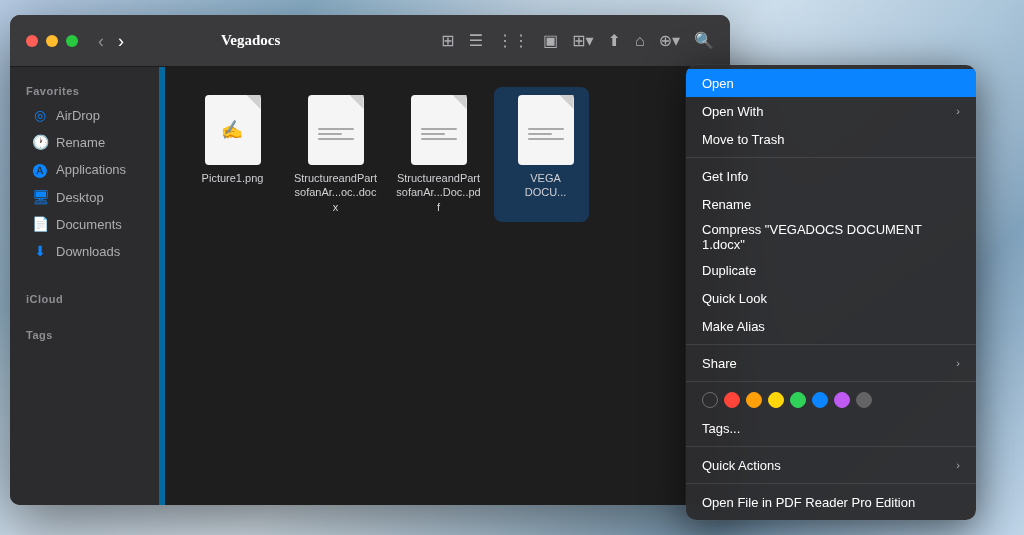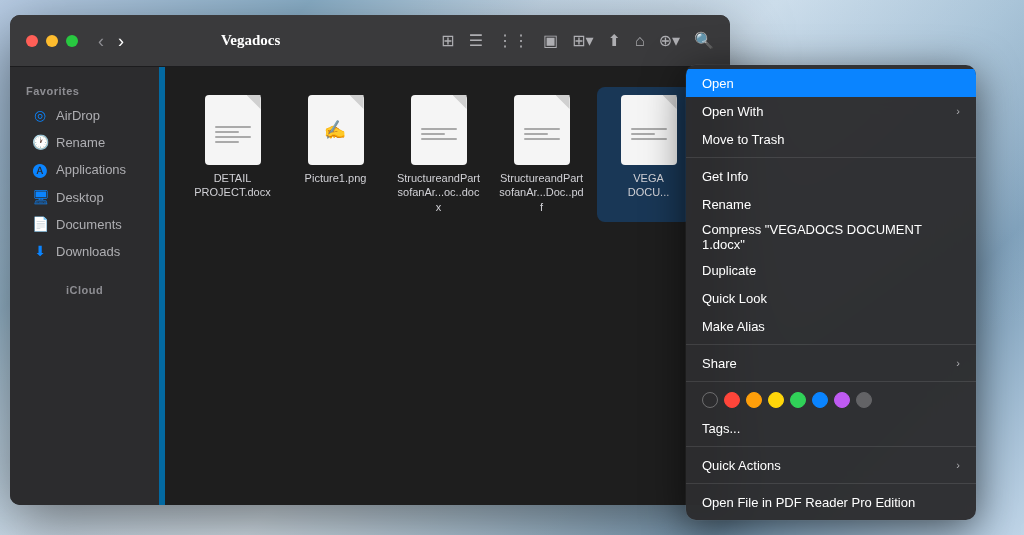--- a/index.html
+++ b/index.html
@@ -365,36 +365,26 @@
       <div class="sidebar-item">
         <span class="sidebar-icon blue">📄</span>
         <span>Documents</span>
       </div>
 
       <div class="sidebar-item">
         <span class="sidebar-icon blue">⬇</span>
         <span>Downloads</span>
       </div>
 
-      <div class="sidebar-section-label" style="margin-top:14px;text-align:center;">iCloud</div>
+      <div class="sidebar-section-label" style="margin-top:23px;">iCloud</div>
+      <div class="sidebar-section-label" style="margin-top:14px;">Tags</div>
     </div>
 
     <div class="file-area">
 
-      <div class="file-item">
-        <div class="doc-icon">
-          <div class="doc-lines">
-            <div class="doc-line"></div>
-            <div class="doc-line short"></div>
-            <div class="doc-line"></div>
-            <div class="doc-line short"></div>
-          </div>
-        </div>
-        <div class="file-name">DETAIL<br>PROJECT.docx</div>
-      </div>
 
 
       <div class="file-item">
         <div class="doc-icon">
           <span class="sig-icon">✍</span>
         </div>
         <div class="file-name">Picture1.png</div>
       </div>
 
       <div class="file-item">

